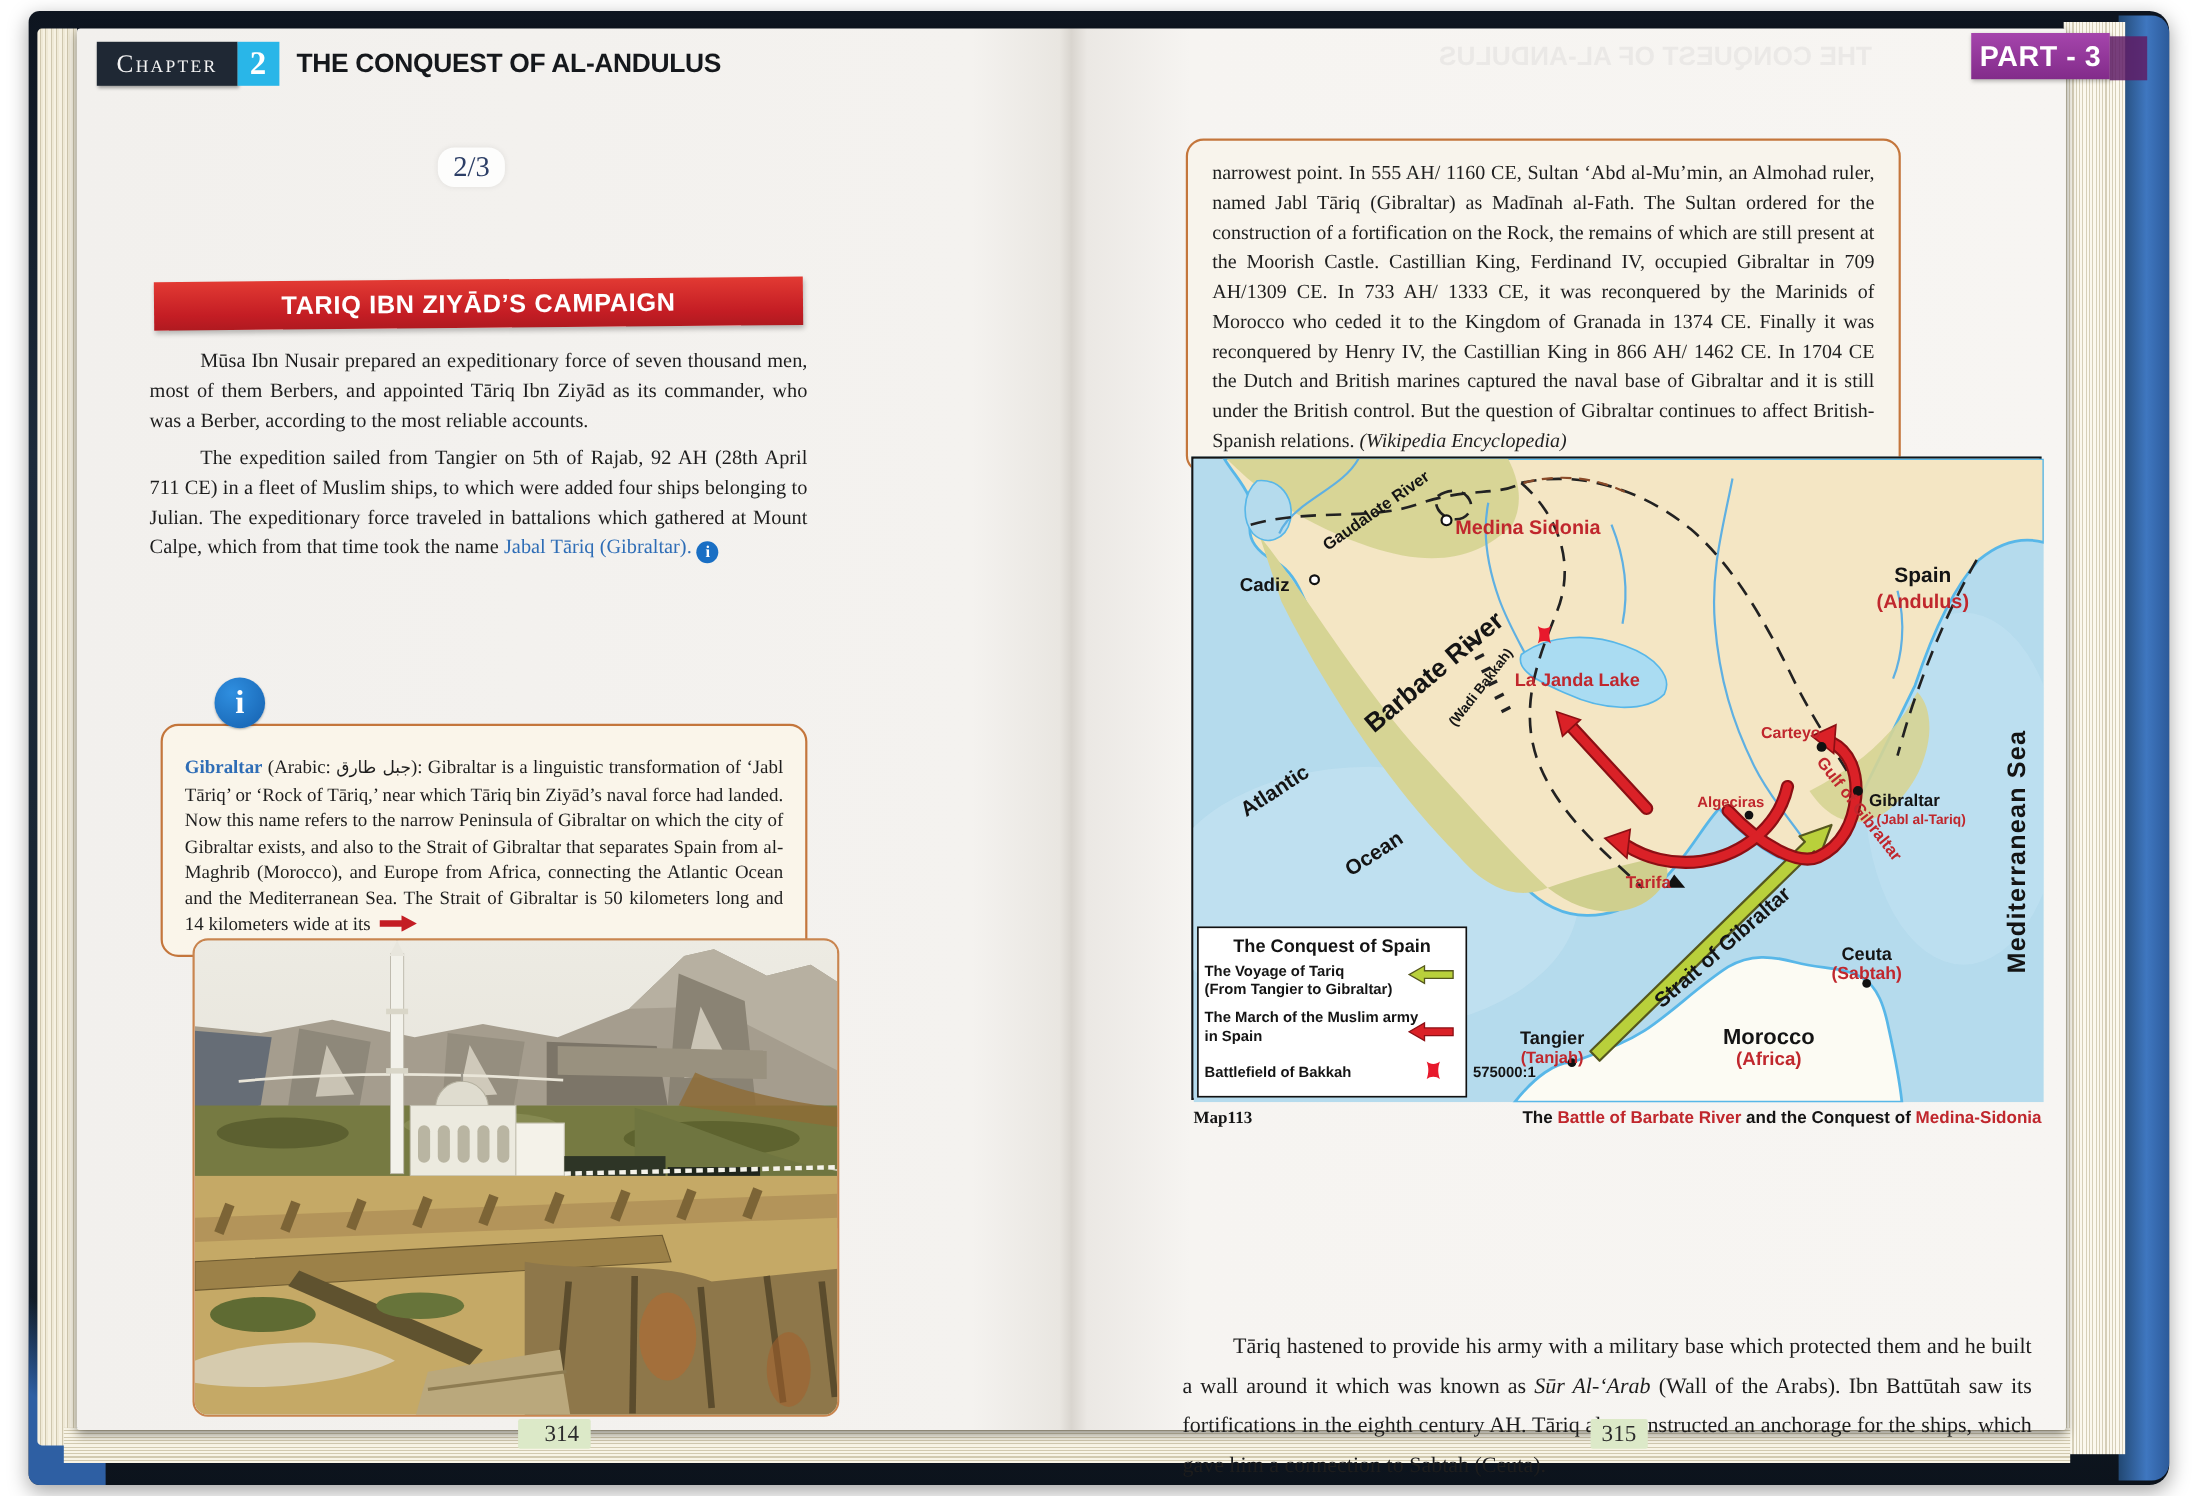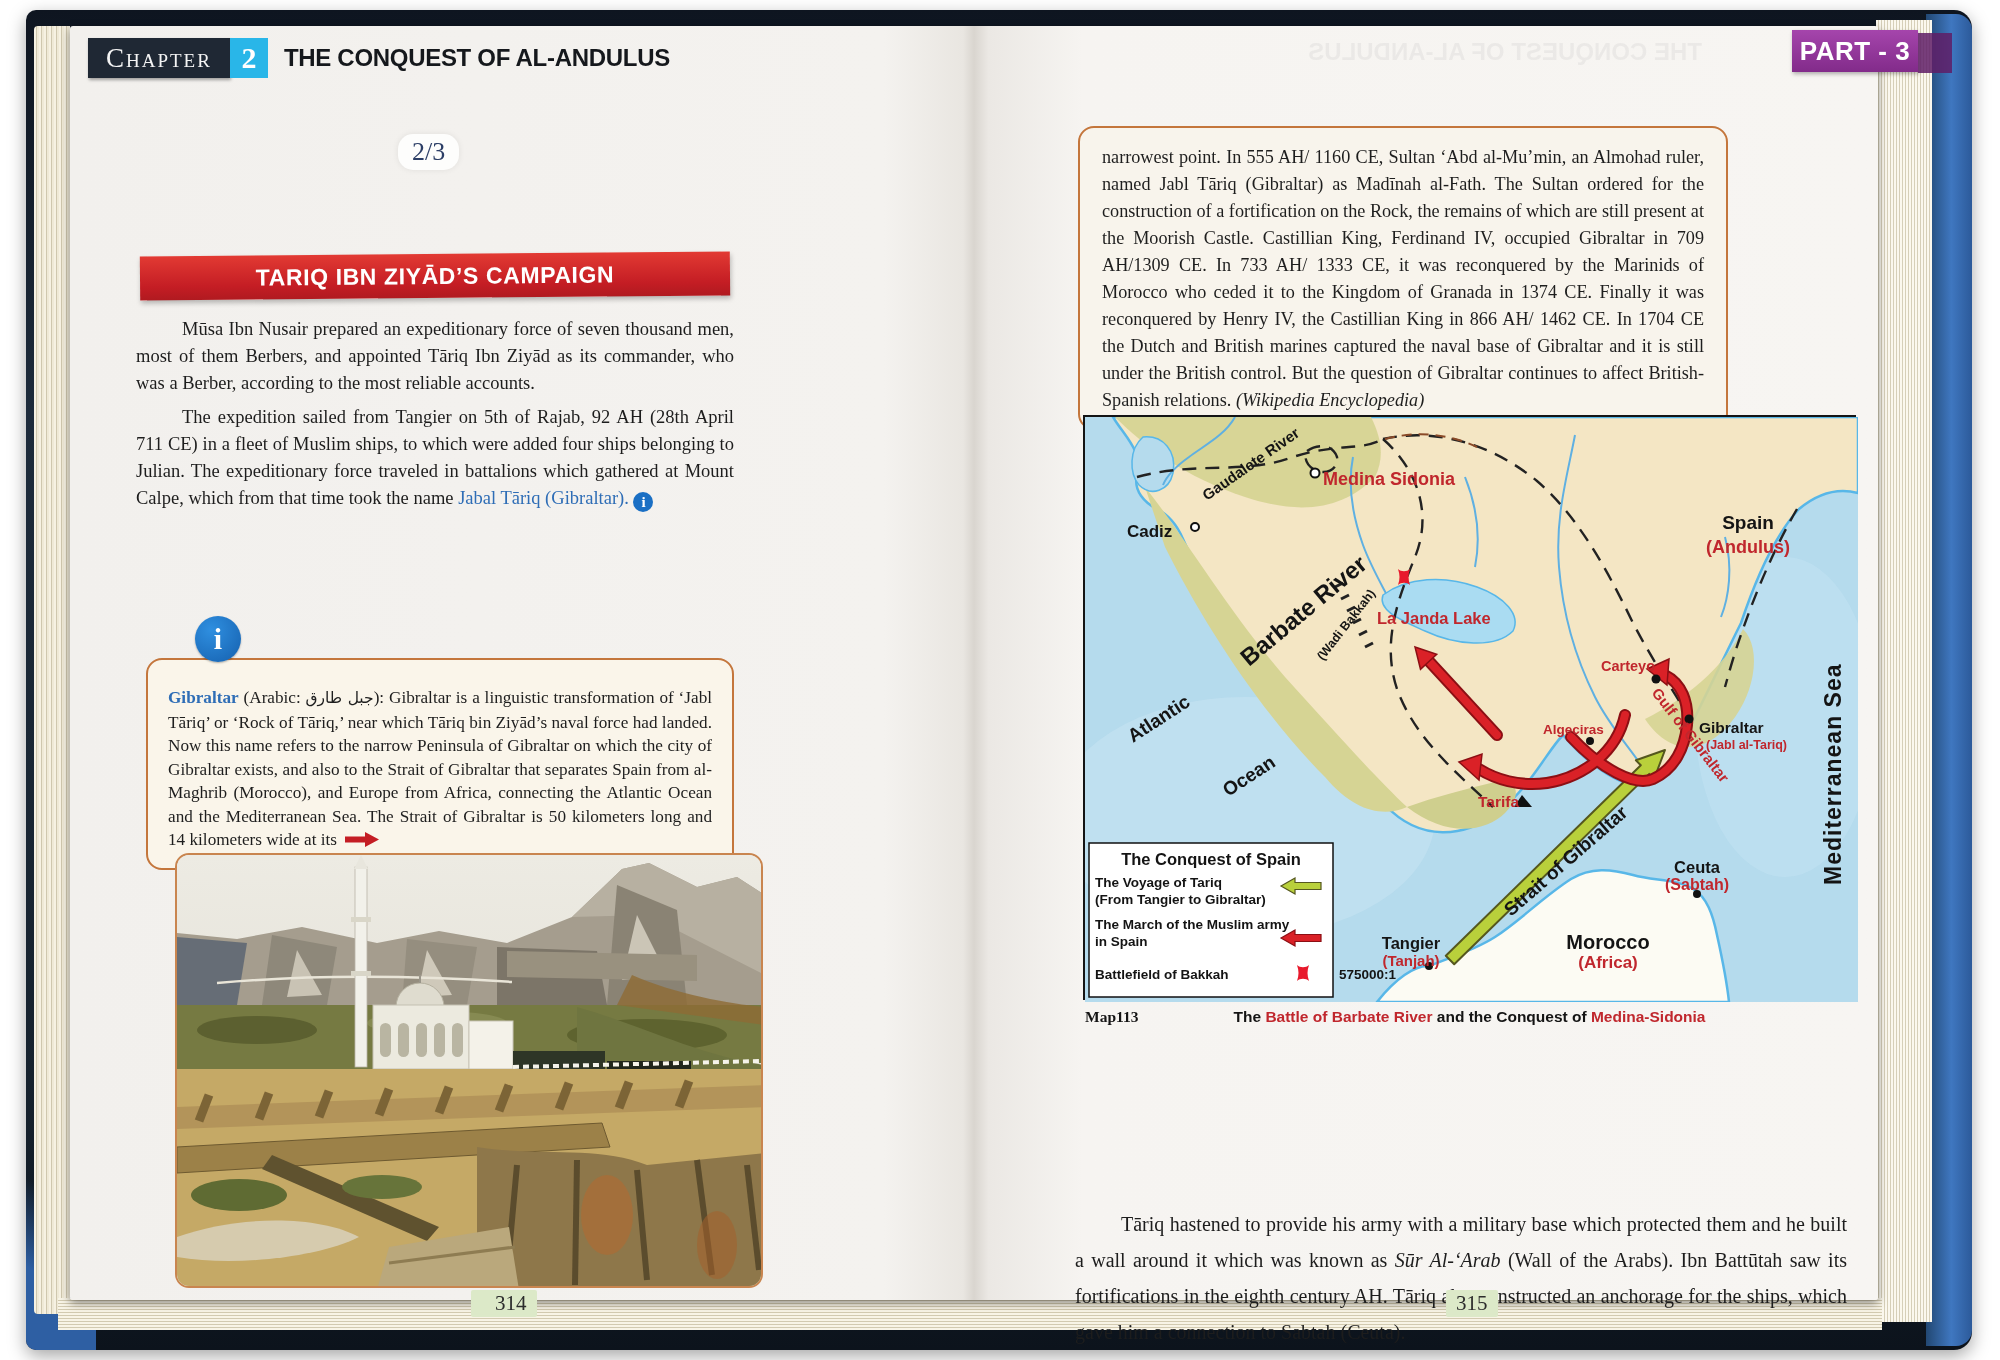--- a/index.html
+++ b/index.html
@@ -20,21 +20,21 @@
     background:repeating-linear-gradient(90deg,#fbf8ee 0 2px,#d6cfb8 2px 3px);}
   .stack-bottom{position:absolute;left:58px;top:1298px;width:1824px;height:32px;
     background:repeating-linear-gradient(180deg,#f8f4e6 0 2px,#d2cab0 2px 3px);}
   .spread{position:absolute;left:70px;top:26px;width:1808px;height:1274px;border-radius:3px;
     background:linear-gradient(90deg,#f2f0ed 0%,#f4f2ef 45%,#e9e6e1 49.4%,#d9d5cf 50%,#ebe8e4 50.8%,#f6f4f1 56%,#f7f5f2 100%);
     box-shadow:0 3px 10px rgba(0,0,0,.45);}
   .spread *{box-sizing:border-box;}
   
   .chapter-row{position:absolute;left:18px;top:12px;display:flex;align-items:stretch;height:40px;}
   .chapter-box{background:#1f2834;color:#f4f4f4;font-family:"Liberation Serif",serif;
-    font-variant:small-caps;font-size:27px;letter-spacing:2px;display:flex;align-items:center;
+    font-variant:small-caps;font-size:23px;letter-spacing:2px;display:flex;align-items:center;
     padding:0 18px;box-shadow:1px 2px 3px rgba(0,0,0,.35);}
   .chapter-num{background:#29b6e8;color:#ffffff;font-family:"Liberation Serif",serif;font-weight:bold;
     font-size:30px;display:flex;align-items:center;justify-content:center;width:38px;}
   .book-title{color:#15181c;font-family:"Liberation Sans",sans-serif;font-weight:bold;
     font-size:24px;letter-spacing:-0.3px;display:flex;align-items:center;margin-left:16px;white-space:nowrap;}
   .section-chip{position:absolute;left:328px;top:108px;background:#fdfdfc;border-radius:15px;
     padding:3px 14px;font-size:26px;color:#2c3e66;box-shadow:0 0 6px rgba(0,0,0,.08);}
   .banner{position:absolute;left:70px;top:228px;width:590px;height:44px;
     background:linear-gradient(180deg,#e23a33,#c41d24 70%,#b01a20);
     color:#fff;font-family:"Liberation Sans",sans-serif;font-weight:bold;font-size:23px;
@@ -70,21 +70,21 @@
     font-family:"Liberation Sans",sans-serif;font-weight:bold;font-size:26px;letter-spacing:.5px;
     display:flex;align-items:center;justify-content:center;box-shadow:1px 2px 4px rgba(0,0,0,.3);}
   .part-badge::after{content:"";position:absolute;right:-34px;top:3px;width:34px;height:40px;background:#5f1d66;opacity:.85;}
   .ghost-title{position:absolute;left:1150px;top:12px;width:570px;text-align:center;
     font-family:"Liberation Sans",sans-serif;font-weight:bold;font-size:24px;color:#9a9a9a;
     opacity:.12;transform:scaleX(-1);}
   .map-frame{position:absolute;left:1013px;top:389px;width:773px;height:585px;border:2px solid #141414;background:#b5dbed;}
   .map-caption-row{position:absolute;left:1013px;top:982px;width:773px;height:26px;
     font-family:"Liberation Sans",sans-serif;font-weight:bold;font-size:15.5px;color:#141414;}
   .map-id{position:absolute;left:2px;top:0;font-family:Liberation Serif, serif;}
-  .map-caption{position:absolute;left:0;right:0;text-align:center;top:0;}
+  .map-caption{position:absolute;left:0;right:0;text-align:right;top:0;}
   .red-txt{color:#c0272d;}
   .rp-p1{left:1005px;top:1022px;width:772px;font-size:20px;line-height:30px;}
   .rp-p2{left:1005px;top:1180px;width:772px;font-size:20px;line-height:36px;}
   .ital{font-style:italic;}
   .page-chip{position:absolute;background:#dce9c8;color:#2c2c2c;font-size:21px;padding:1px 10px;border-radius:2px;}
   .chip-left{left:401px;top:1264px;padding-left:24px;}
   .chip-right{left:1376px;top:1264px;}
   
   text{font-family:"Liberation Sans",sans-serif;}
   .mt{font-weight:bold;fill:#141414;}

